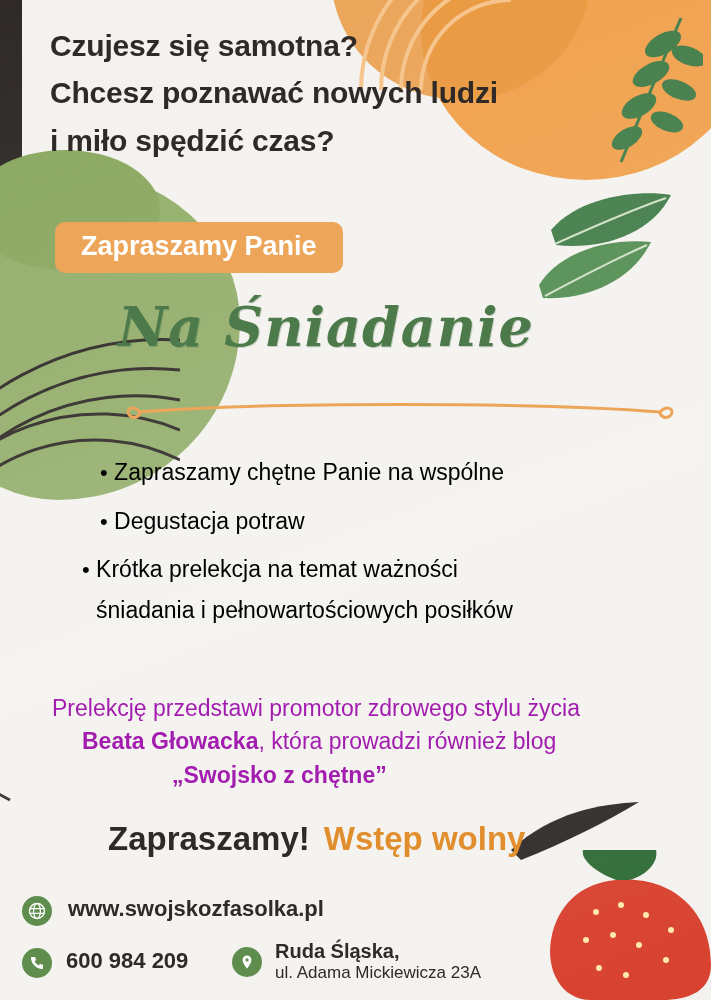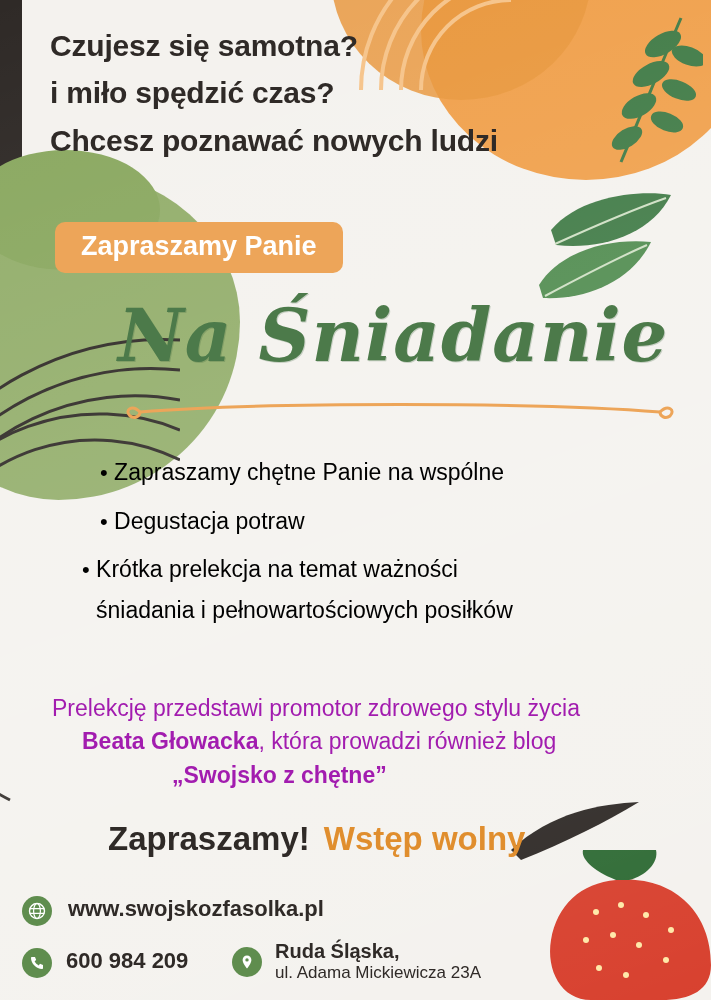--- a/index.html
+++ b/index.html
@@ -106,21 +106,21 @@
   .invite-pill b { font-weight: bold; }
 
   .script-title {
     position: absolute;
     left: 118px; top: 300px;
     width: 580px;
     color: #4c7a4a;
     font-family: "DejaVu Serif", serif;
     font-style: italic;
     font-weight: bold;
-    font-size: 72px;
+    font-size: 54px;
     line-height: 1;
     letter-spacing: 1px;
     text-shadow: 1px 1px 0 rgba(60,100,60,.25);
   }
   .script-underline {
     position: absolute;
     left: 120px; top: 400px;
     width: 560px; height: 22px;
   }
 
@@ -273,22 +273,22 @@
       <path d="M0,48 C40,10 90,2 128,0 C95,20 55,40 10,58 Z" fill="#2f2a27"></path>
     </svg>
 
     <div class="paper-overlay"></div>
   </div>
 
   <div class="content">
 
     <div class="headline">
       <div>Czujesz się samotna?</div>
+      <div>Chcesz poznawać nowych ludzi</div>
       <div>i miło spędzić czas?</div>
-      <div>Chcesz poznawać nowych ludzi</div>
     </div>
 
     <div class="invite-pill">
       <span>Zapraszamy </span><b>Panie</b>
     </div>
 
     <div class="script-title">Na Śniadanie</div>
 
     <svg class="script-underline" viewBox="0 0 560 22">
       <g fill="none" stroke="#eda559" stroke-width="3">

